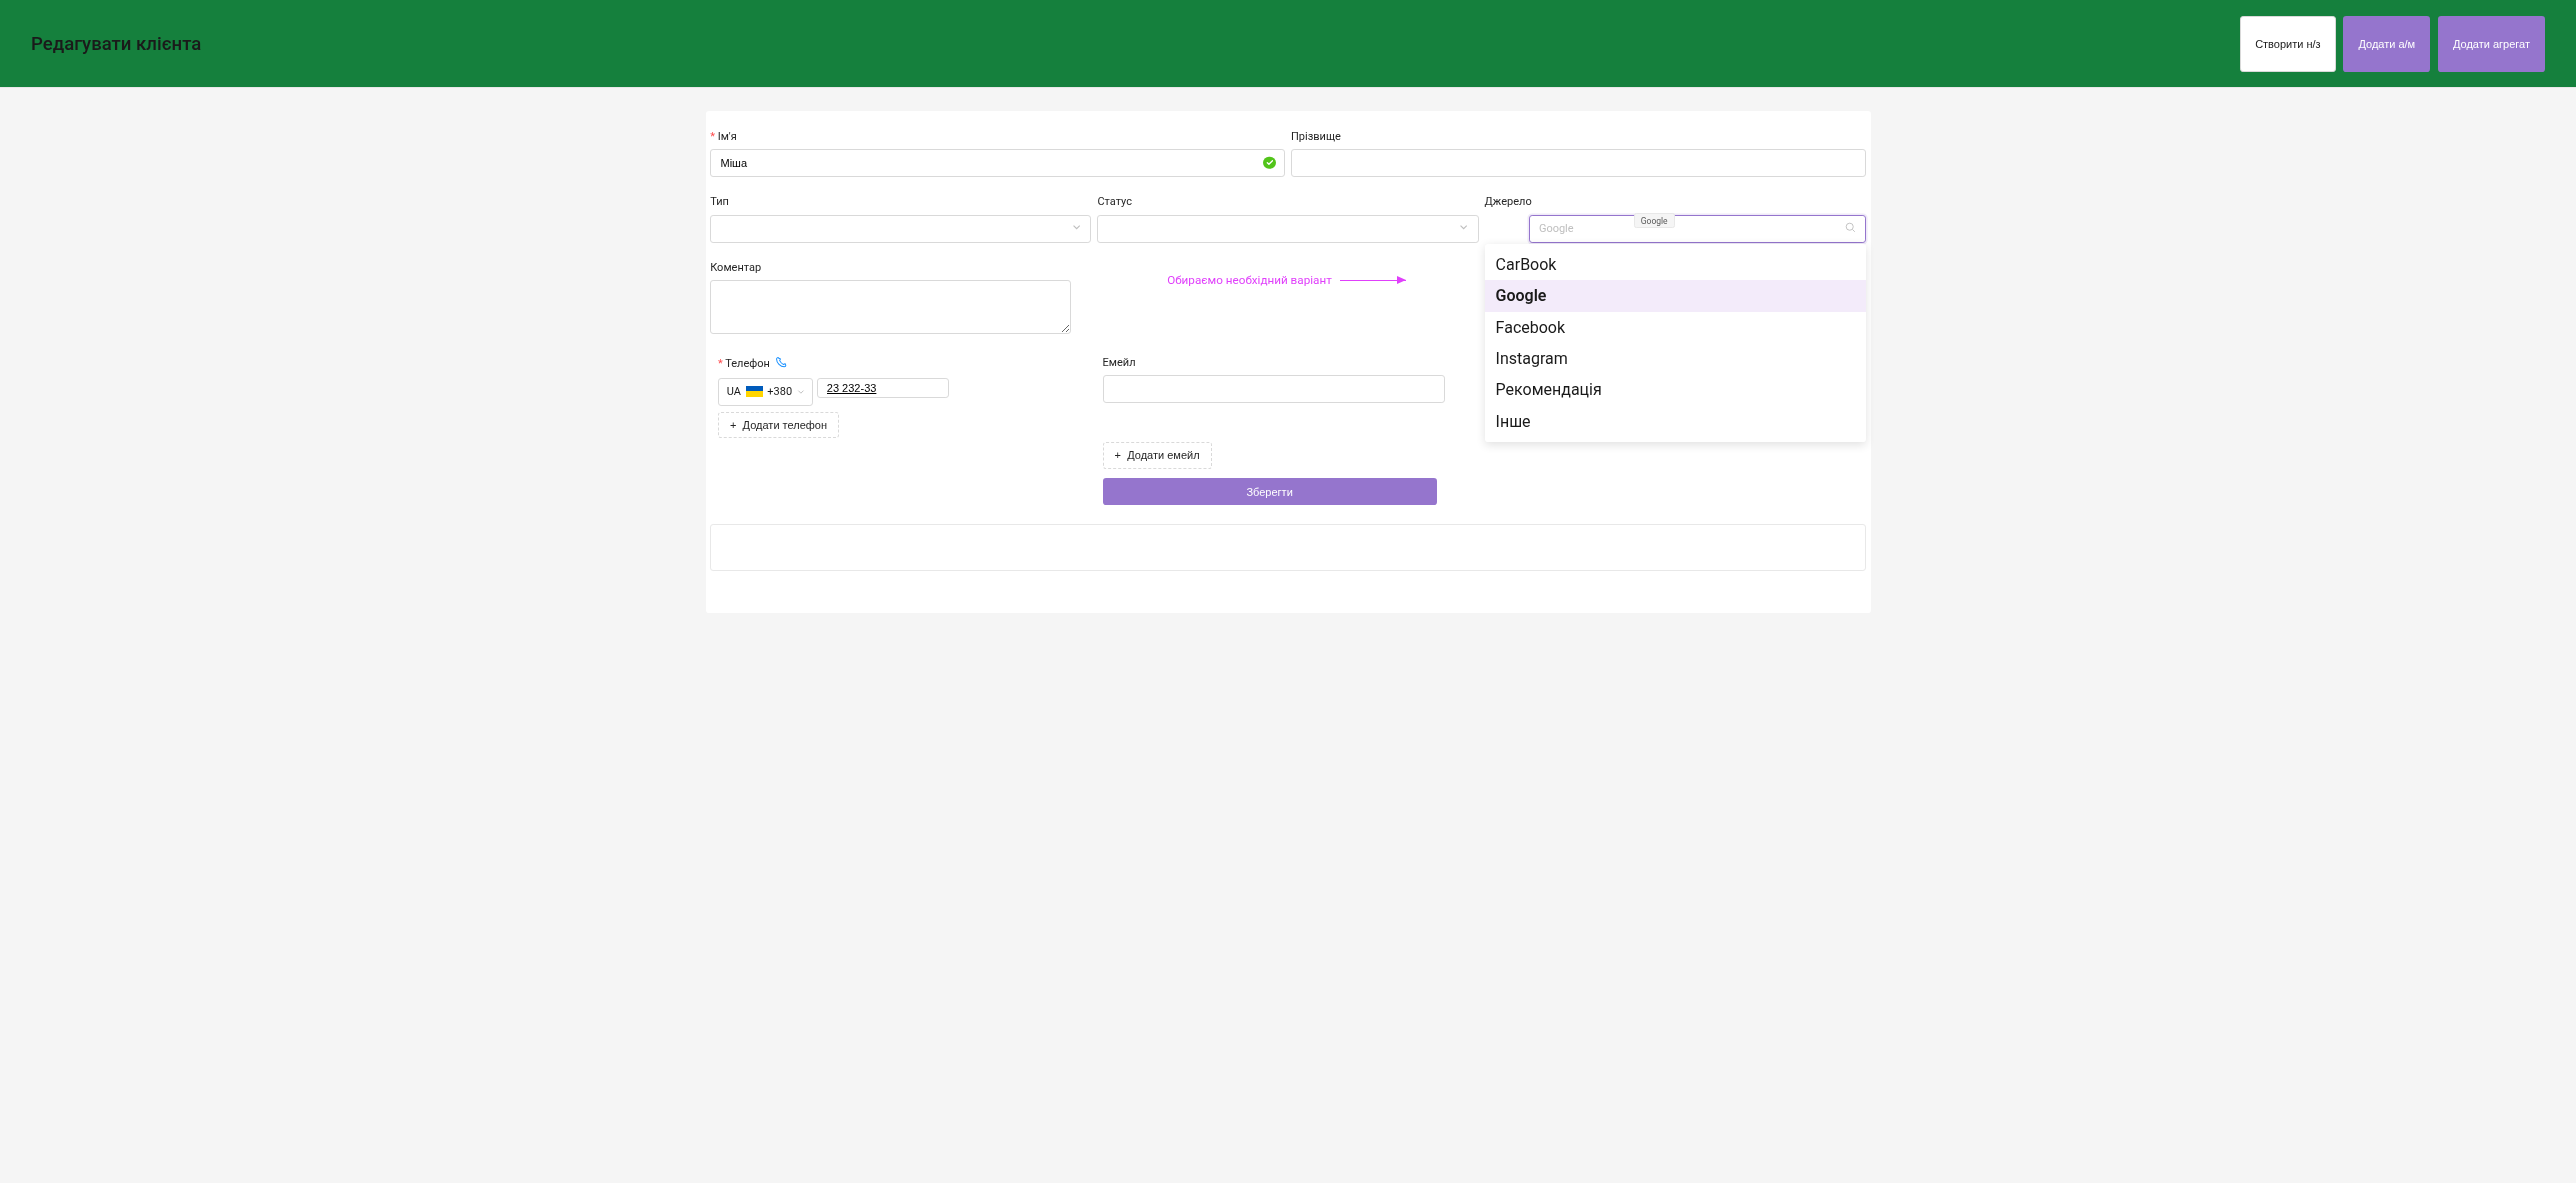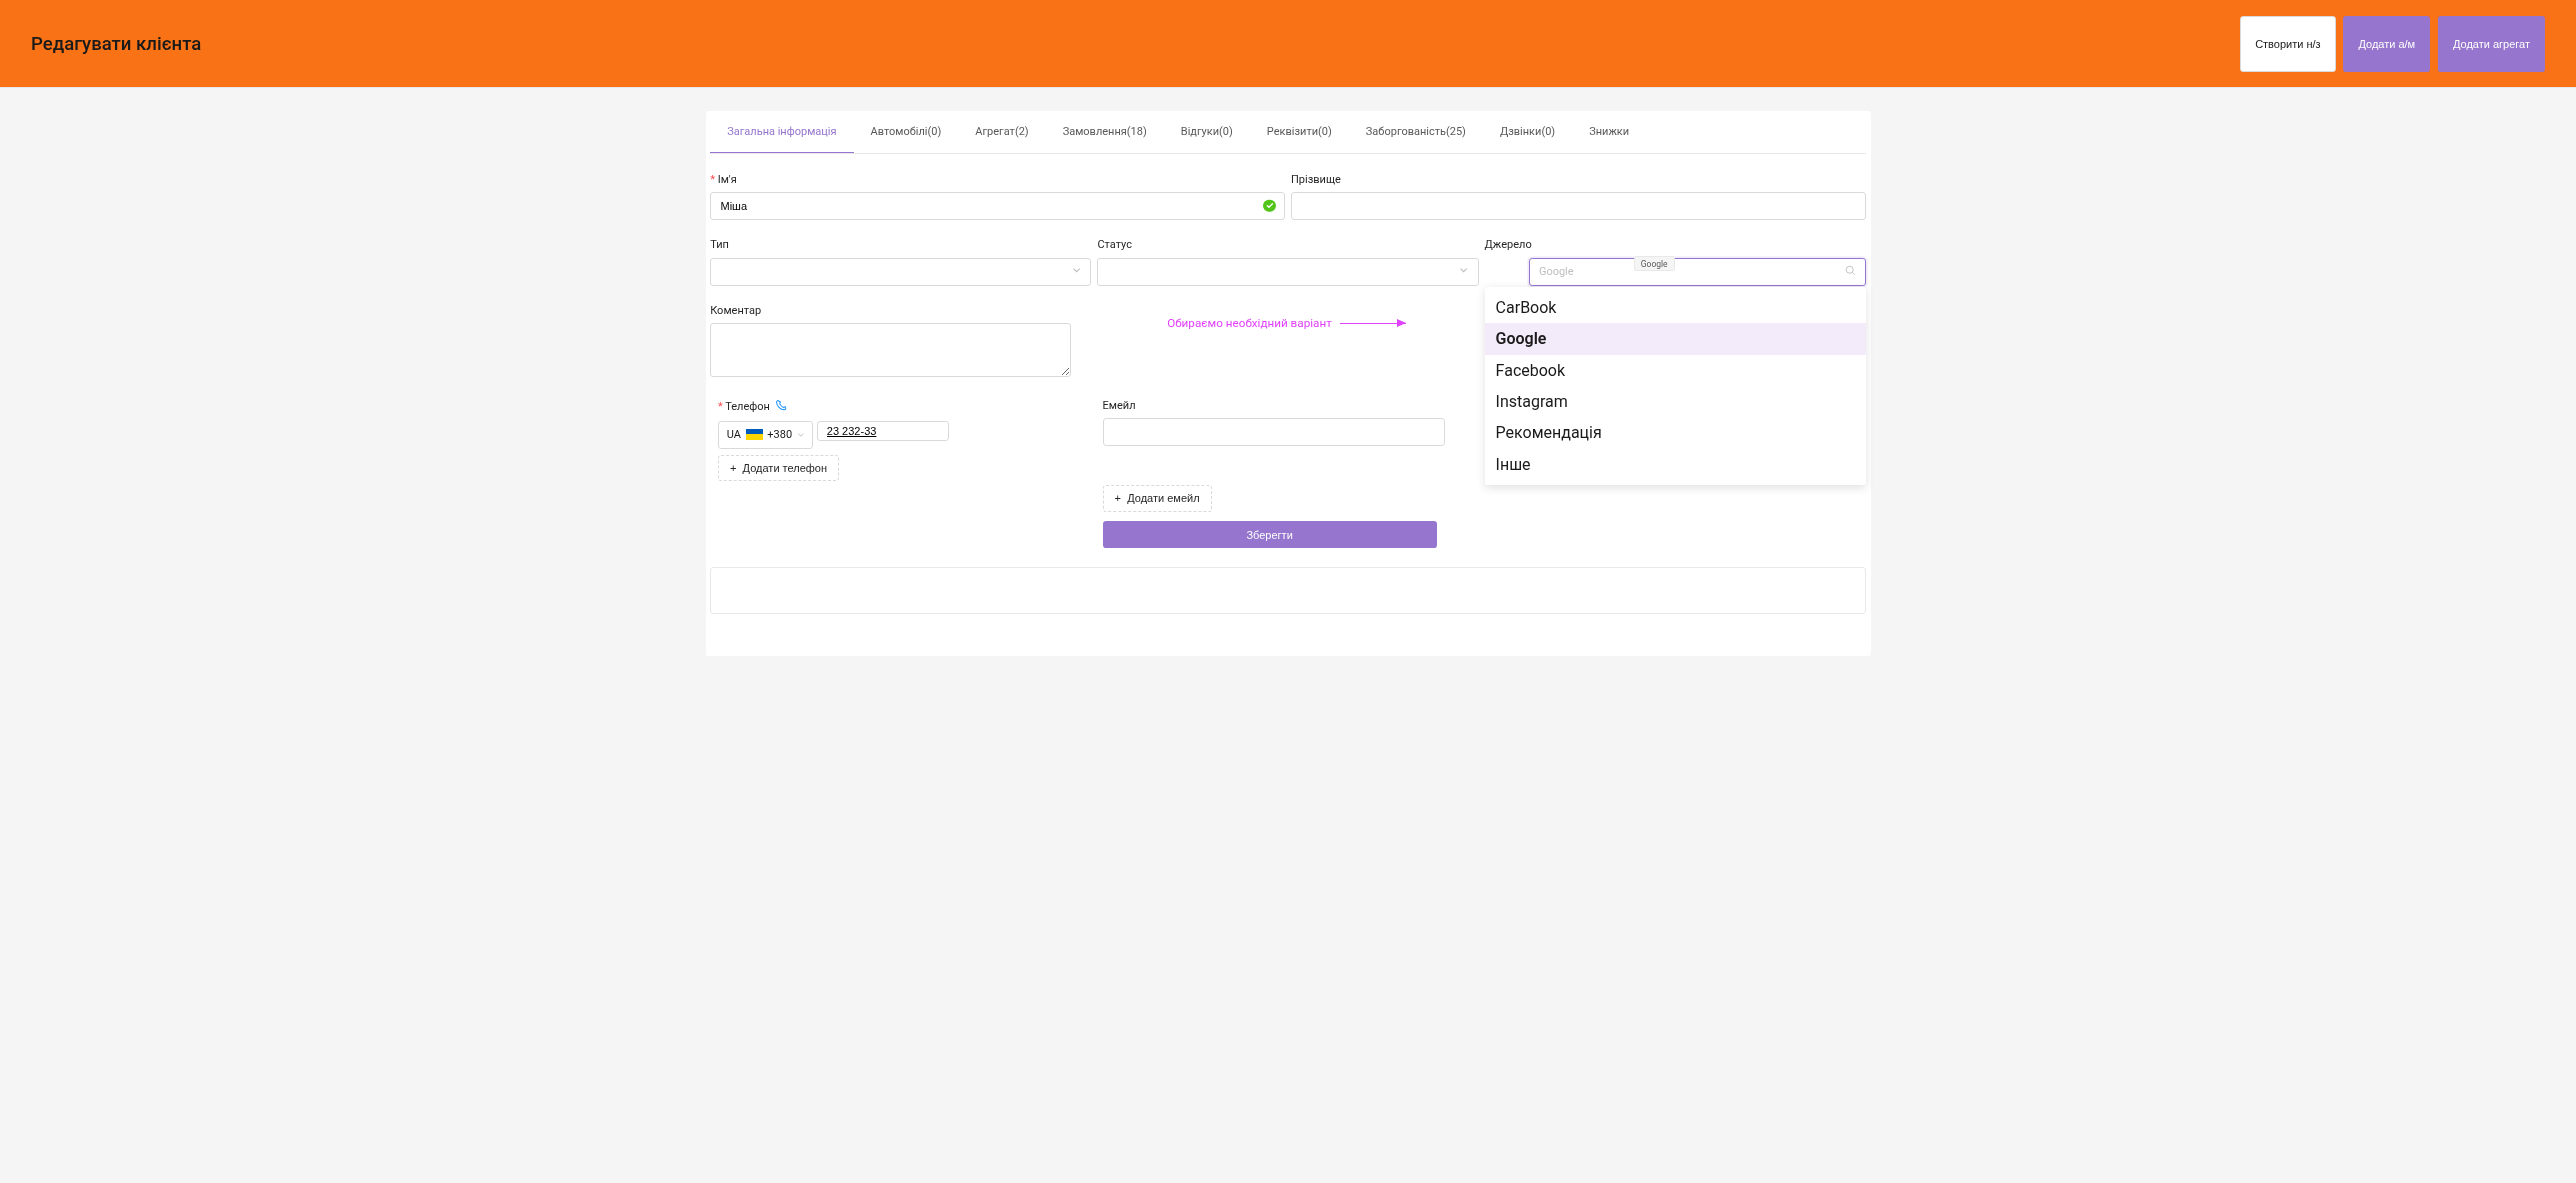--- a/index.html
+++ b/index.html
@@ -3,21 +3,21 @@
   <meta charset="utf-8">
   <style>
     * { margin: 0; padding: 0; box-sizing: border-box; }
     body {
       font-family: -apple-system, BlinkMacSystemFont, "Segoe UI", Roboto, "Helvetica Neue", Arial, sans-serif;
       background: #f5f5f5;
       color: #1a1a1a;
       font-size: 11px;
     }
     .header {
-      background: #f97316;
+      background: #15803d;
       padding: 15.5px 31px;
       border-bottom: 0.8px solid #e8e8e8;
       display: flex;
       justify-content: space-between;
       align-items: center;
     }
     .page-title {
       font-size: 18.6px;
       font-weight: 500;
       color: #1a1a1a;
@@ -298,31 +298,20 @@
   <div class="page-title">Редагувати клієнта</div>
   <div class="header-actions">
     <button class="btn btn-outline">Створити н/з</button>
     <button class="btn btn-primary">Додати а/м</button>
     <button class="btn btn-primary">Додати агрегат</button>
   </div>
 </div>
 
 <div class="container">
   <div class="layout-wrap">
-  <div class="tabs">
-    <div class="tab active">Загальна інформація</div>
-    <div class="tab">Автомобілі(0)</div>
-    <div class="tab">Агрегат(2)</div>
-    <div class="tab">Замовлення(18)</div>
-    <div class="tab">Відгуки(0)</div>
-    <div class="tab">Реквізити(0)</div>
-    <div class="tab">Заборгованість(25)</div>
-    <div class="tab">Дзвінки(0)</div>
-    <div class="tab">Знижки</div>
-  </div>
 
   <div class="form-body">
 
     <div class="form-row">
       <div class="form-col">
         <label class="label required">Ім'я</label>
         <div class="input-wrapper">
           <input class="input" value="Міша" style="">
           <span class="input-valid-icon">
             <svg viewBox="0 0 12 12" fill="none">

